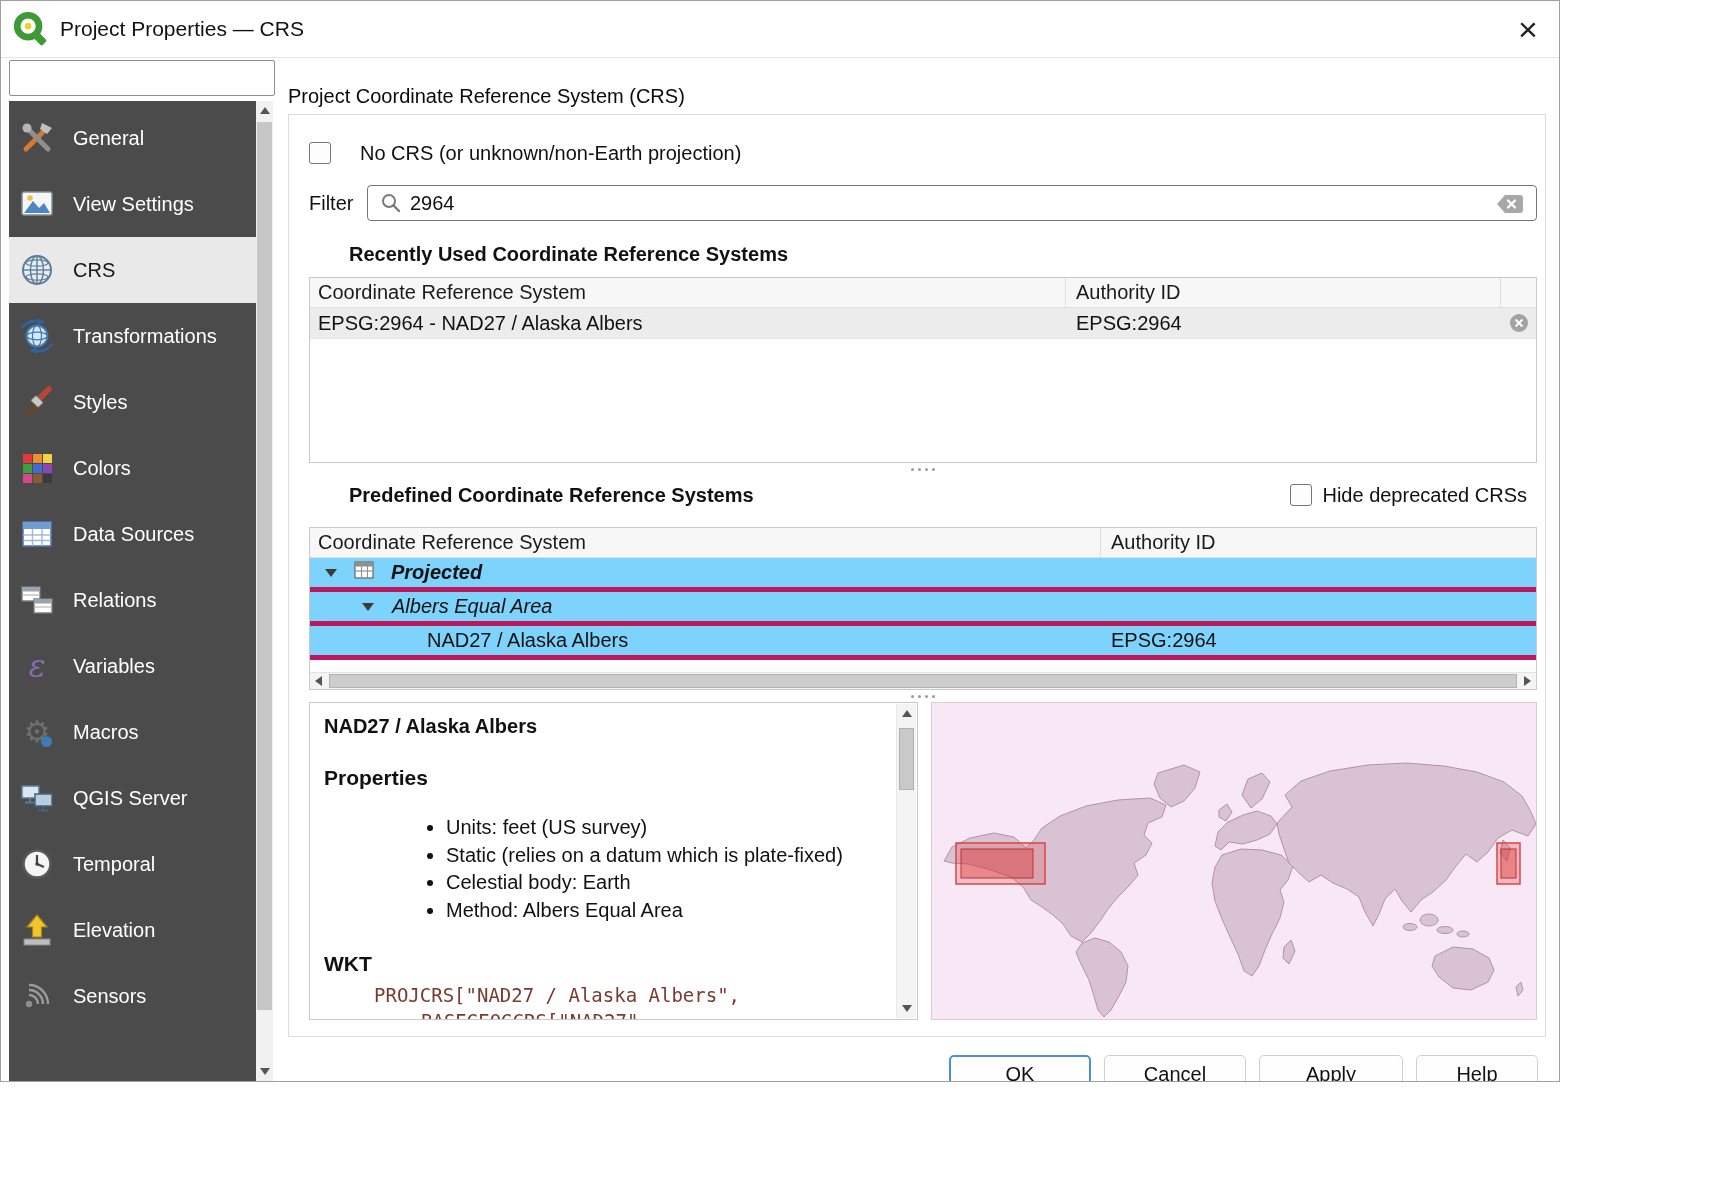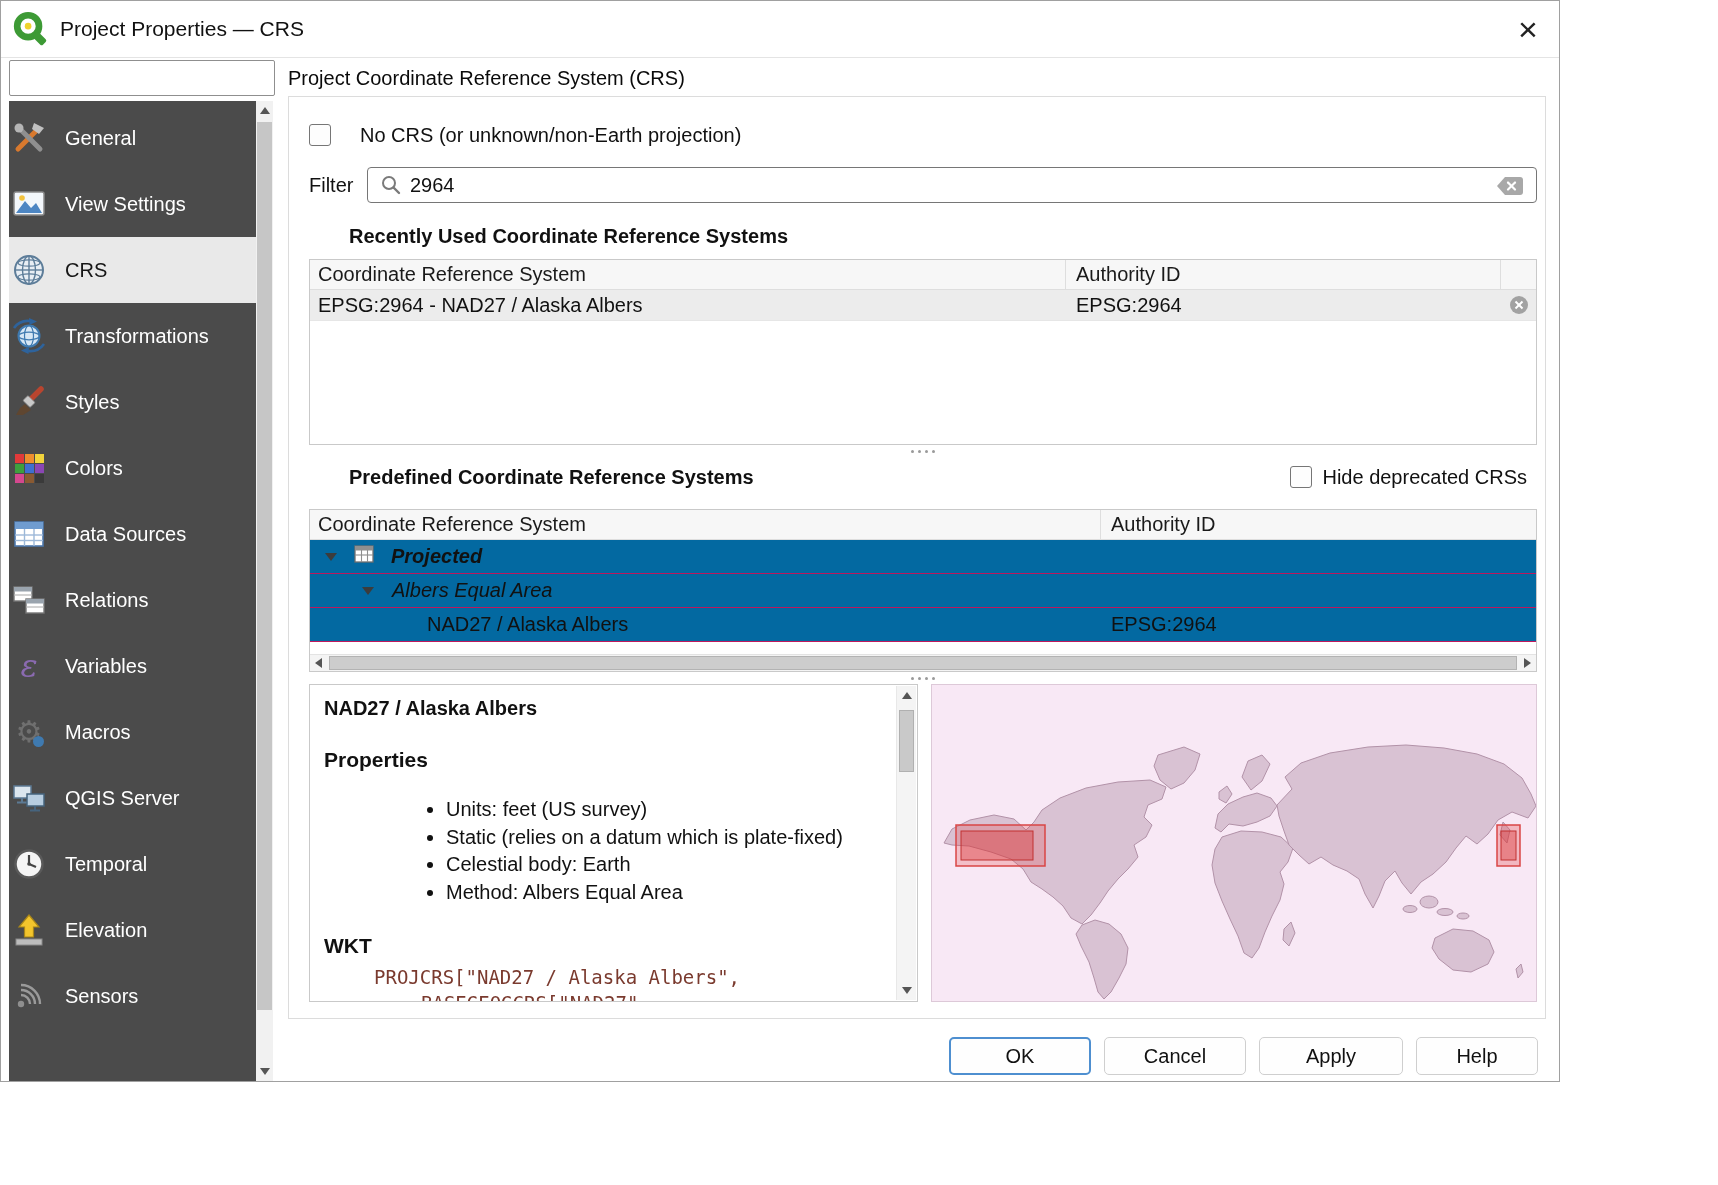--- a/index.html
+++ b/index.html
@@ -25,70 +25,70 @@
   .body-row { position:absolute; left:0; top:58px; right:0; bottom:0; }
   
   .left-col { position:absolute; left:0; top:0; width:274px; height:100%; background:#fff; }
   .search-box {
     margin:1px 0 0 8px; width:266px; height:36px; border:1px solid #8f8f8f; border-radius:2px;
     background:#fff; display:flex; align-items:center; padding:0 8px; gap:7px;
   }
   .search-box input { border:none; outline:none; flex:1; font-size:19px; font-family:inherit; background:transparent; }
   .side-area { position:absolute; left:8px; top:42px; bottom:0; width:264px; display:flex; }
   .sidebar-list { width:247px; background:#4b4b4b; padding-top:4px; overflow:hidden; }
-  .side-item { height:66px; display:flex; align-items:center; gap:16px; padding-left:0; color:#fff; cursor:pointer; }
+  .side-item { height:66px; display:flex; align-items:center; gap:16px; padding-left:8px; color:#fff; cursor:pointer; }
   .side-item.selected { background:#e9e9e9; color:#161616; }
   .side-icon { width:40px; height:40px; display:flex; align-items:center; justify-content:center; flex:0 0 auto; }
   .side-label { font-size:20px; white-space:nowrap; }
   .glyph-icon { font-size:30px; line-height:1; }
   .eps { font-family:"DejaVu Serif",serif; font-style:italic; color:#8a6ab0; font-size:32px; }
   .gear { color:#6f6f6f; position:relative; }
   .gear::after { content:""; position:absolute; right:-2px; bottom:0px; width:11px; height:11px; border-radius:50%; background:#3f7ab0; }
   
   .v-sb { width:17px; background:#f1f1f1; position:relative; }
   .sb-btn { position:absolute; left:0; width:17px; height:19px; display:flex; align-items:center; justify-content:center; }
   .tri-up    { width:0; height:0; border-left:5px solid transparent; border-right:5px solid transparent; border-bottom:7px solid #555; }
   .tri-down  { width:0; height:0; border-left:5px solid transparent; border-right:5px solid transparent; border-top:7px solid #555; }
   .tri-left  { width:0; height:0; border-top:5px solid transparent; border-bottom:5px solid transparent; border-right:7px solid #555; }
   .tri-right { width:0; height:0; border-top:5px solid transparent; border-bottom:5px solid transparent; border-left:7px solid #555; }
   .side-sb-thumb { position:absolute; left:1px; top:21px; width:15px; height:888px; background:#c6c6c6; }
   
-  .content { position:absolute; left:287px; top:0; width:1258px; height:100%; }
+  .content { position:absolute; left:287px; top:18px; width:1258px; height:100%; }
   .content-title { position:absolute; left:0; top:8px; font-size:20px; color:#0a0a0a; }
   .group-box { position:absolute; left:0; top:37px; width:1258px; height:923px; border:1px solid #dcdcdc; background:#fff; padding:0 8px 0 20px; }
   .checkbox { width:22px; height:22px; border:1px solid #767676; border-radius:3px; background:#fdfdfd; flex:0 0 auto; }
   .no-crs-row { margin-top:26px; display:flex; align-items:center; gap:29px; height:24px; }
   .filter-row { margin-top:20px; display:flex; align-items:center; height:36px; }
   .filter-label { width:58px; font-size:20px; }
   .filter-input-wrap { position:relative; flex:1; height:36px; border:1px solid #767676; border-radius:4px; background:#fff; display:flex; align-items:center; padding:0 44px 0 12px; gap:8px; }
   .filter-input-wrap input { border:none; outline:none; flex:1; font-size:20px; font-family:inherit; color:#111; background:transparent; }
   .clear-icon { position:absolute; right:12px; top:8px; cursor:pointer; }
   .section-heading { font-size:20px; font-weight:bold; margin-top:20px; height:27px; display:flex; align-items:center;margin-left:40px; }
   
-  .tbl { border:1px solid #c9c9c9; background:#0369a1; display:flex; flex-direction:column; }
+  .tbl { border:1px solid #c9c9c9; background:#7dd3fc; display:flex; flex-direction:column; }
   .tbl-recent { margin-top:9px; height:186px; }
   .tbl-head { display:flex; height:30px; background:#f7f7f7; border-bottom:1px solid #dedede; flex:0 0 auto; }
   .tbl-head .col { display:flex; align-items:center; padding-left:8px; border-right:1px solid #dedede; font-size:20px; color:#1a1a1a; }
   .tbl-head .col:last-child { border-right:none; }
   .col-crs-r { width:756px; }
   .col-auth-r { width:435px; padding-left:10px !important; }
   .col-extra { flex:1; }
   .sel-row { display:flex; align-items:center; height:31px; background:#ececec; border-bottom:1px solid #e6e6e6; }
   .sel-row .c1 { width:756px; padding-left:8px; }
   .sel-row .c2 { width:435px; padding-left:10px; }
   .sel-row .c3 { flex:1; display:flex; justify-content:center; }
   .tbl-fill { flex:1; background:#fff; }
   .splitter { height:12px; display:flex; align-items:center; justify-content:center; gap:4px; cursor:row-resize; }
   .splitter i { width:3px; height:3px; border-radius:50%; background:#9a9a9a; }
   .pre-row { margin-top:6px; display:flex; align-items:center; height:28px; }
   .pre-right { margin-left:auto; margin-right:10px; display:flex; align-items:center; gap:10px; }
   .tbl-pre { margin-top:18px; height:163px; }
   .col-crs-p { width:791px; }
   .col-auth-p { flex:1; padding-left:10px !important; }
-  .tree-row { height:34px; display:flex; align-items:center; border-bottom:1px solid #be185d; }
+  .tree-row { height:34px; display:flex; align-items:center; border-bottom:5px solid #be185d; }
   .tree-row .arrow { width:12px; height:8px; border-left:6px solid transparent; border-right:6px solid transparent; border-top:8px solid #3c3c3c; flex:0 0 auto; }
   .tr-g { padding-left:15px; gap:17px; }
   .tr-sg { padding-left:52px; gap:18px; }
   .tr-leaf .lc1 { width:791px; padding-left:117px; }
   .tr-leaf .lc2 { flex:1; padding-left:10px; }
   .t-bold-it { font-weight:bold; font-style:italic; }
   .t-it { font-style:italic; }
   .hscroll { height:17px; display:flex; background:#f4f4f4; border-top:1px solid #e3e3e3; flex:0 0 auto; }
   .hs-btn { width:17px; display:flex; align-items:center; justify-content:center; }
   .hs-thumb { flex:1; margin:1px 2px; background:#cdcdcd; border:1px solid #b3b3b3; }

